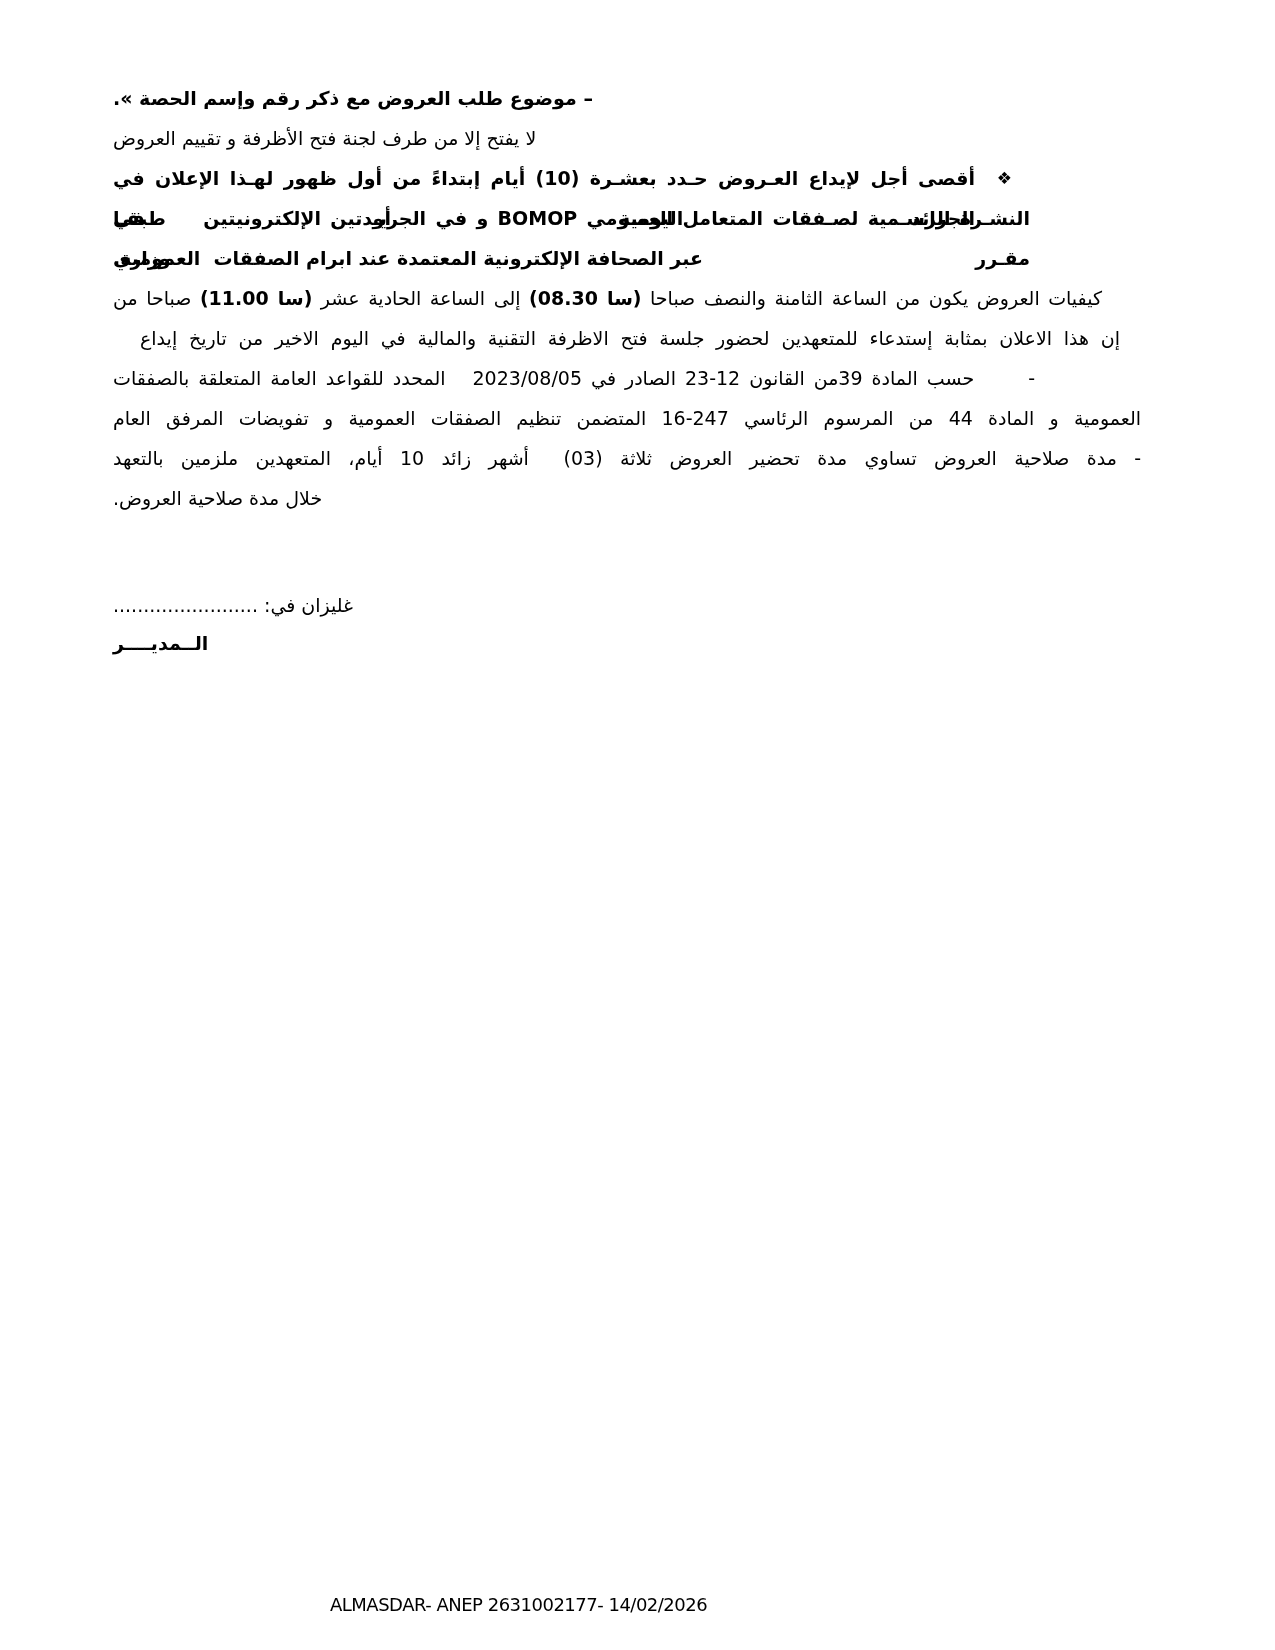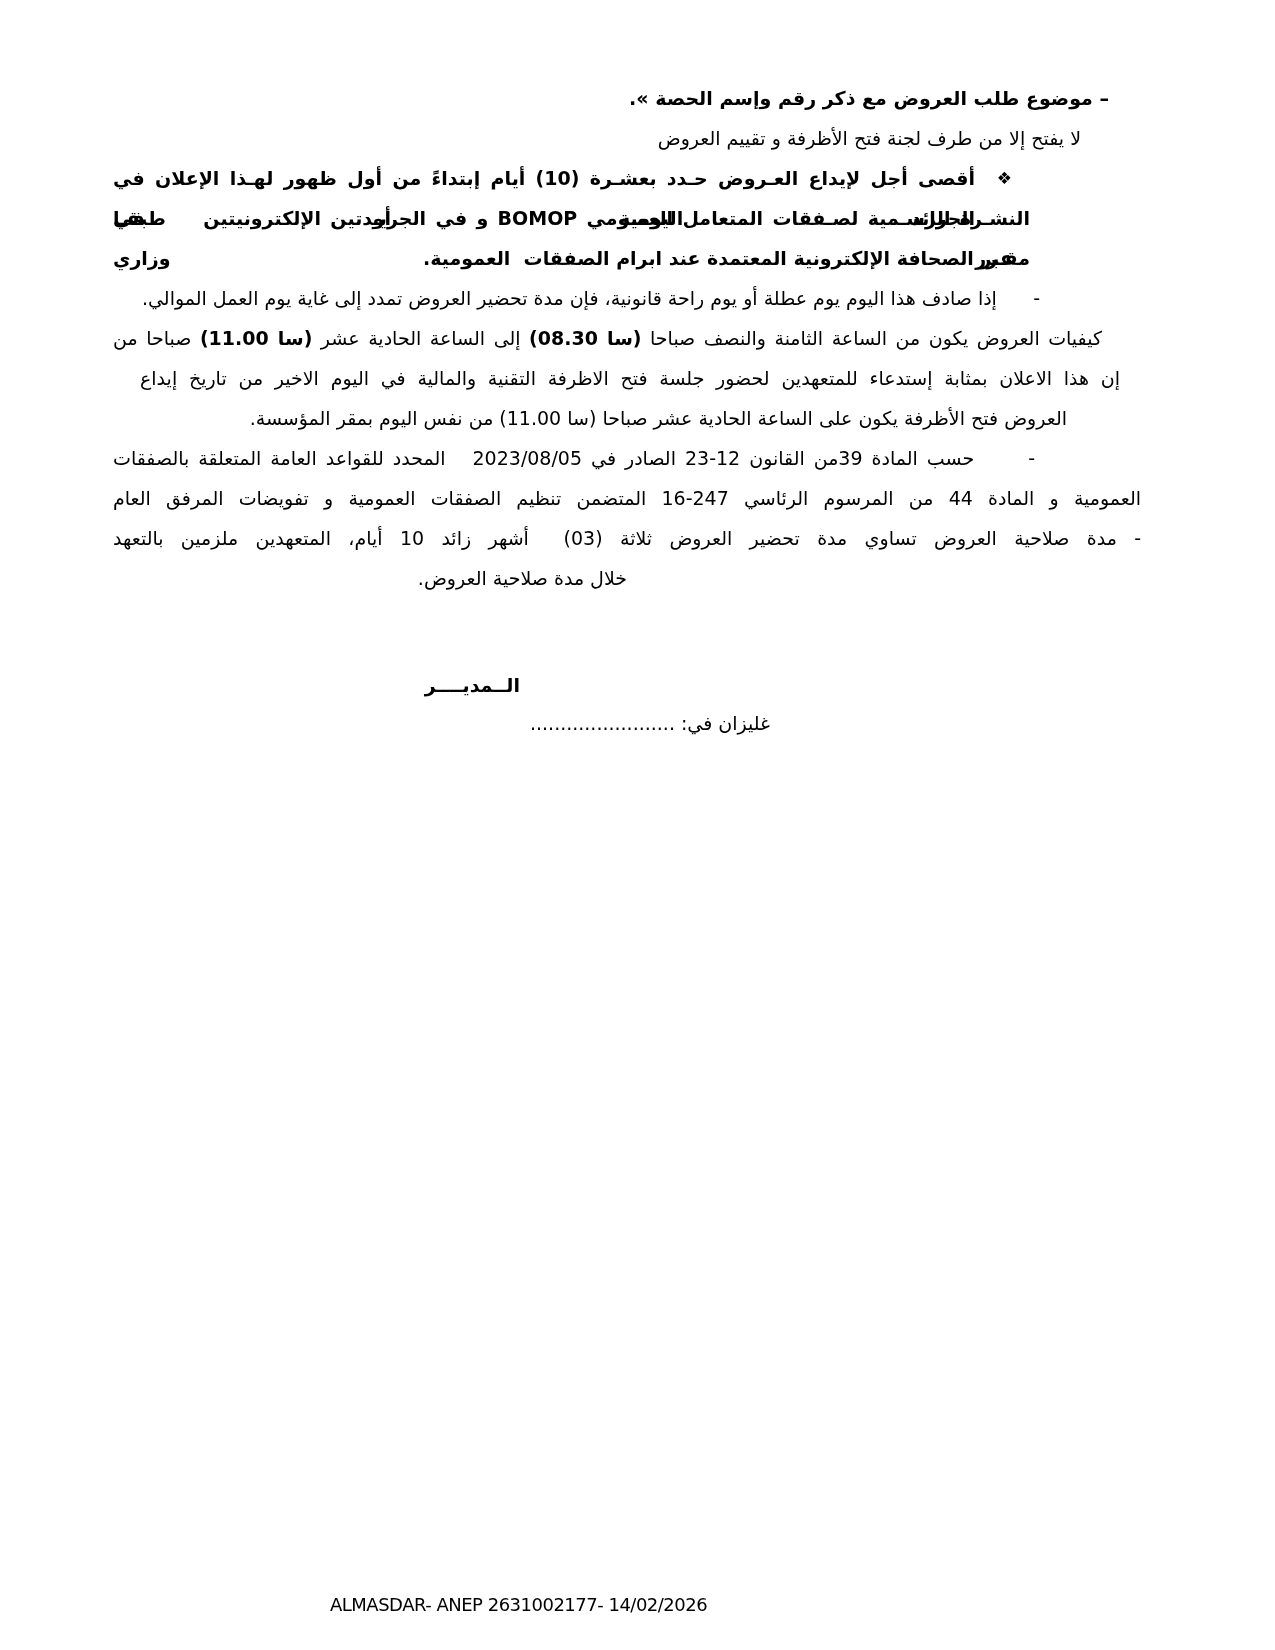--- a/index.html
+++ b/index.html
@@ -16,21 +16,21 @@
     top:78px;left:113px;right:134px;
     direction:rtl;
   }
   .ln{
     position:relative;
     height:40px;line-height:40px;
     font-size:19px;
     white-space:normal;
   }
   .jst{text-align:justify;text-align-last:justify;}
-  .rt{text-align:right;}
+  .rt{text-align:left;}
   .b{font-weight:bold;}
   .bullet{
     position:absolute;
     right:129px;top:0;
     font-size:17px;font-weight:bold;
     line-height:40px;
   }
   .sig{margin-top:68px;}
   .sig .ln{height:38px;line-height:38px;}
   .footer{
@@ -56,41 +56,39 @@
     <div class="ln jst b" style="padding-right:166px">
       <span class="bullet">❖</span>
       <span>أقصى أجل لإيداع العـروض حـدد بعشـرة (10) أيام إبتداءً من أول ظهور لهـذا الإعلان في الجرائد اليومية أو في</span>
     </div>
 
     <div class="ln jst b" style="padding-right:111px">النشـرة الرسـمية لصـفقات المتعامل العمـومي BOMOP و في الجريـدتين الإلكترونيتين&nbsp;&nbsp;&nbsp; طبقـا مقـرر وزاري</div>
 
 
     <div class="ln rt b" style="padding-right:128px">عبر الصحافة الإلكترونية المعتمدة عند ابرام الصفقات&nbsp; العمومية.</div>
 
-    <div class="ln rt" style="padding-right:101px">-&nbsp;&nbsp;&nbsp;&nbsp;&nbsp;&nbsp;إذا صادف هذا اليوم يوم عطلة أو يوم راحة قانونية، فإن مدة تحضير العروض تمدد إلى غاية يوم العمل الموالي.</div>
 
     <div class="ln jst" style="padding-right:39px">
       <span>كيفيات العروض يكون من الساعة الثامنة والنصف صباحا </span><span class="b">(سا 08.30)</span><span> إلى الساعة الحادية عشر </span><span class="b">(سا 11.00)</span><span> صباحا من</span>
     </div>
 
 
     <div class="ln jst" style="padding-right:21px;padding-left:27px">إن هذا الاعلان بمثابة إستدعاء للمتعهدين لحضور جلسة فتح الاظرفة التقنية والمالية في اليوم الاخير من تاريخ إيداع</div>
 
-    <div class="ln rt" style="padding-right:74px">العروض فتح الأظرفة يكون على الساعة الحادية عشر صباحا (سا 11.00) من نفس اليوم بمقر المؤسسة.</div>
 
     <div class="ln jst" style="padding-right:106px">-&nbsp;&nbsp;&nbsp;&nbsp;&nbsp;&nbsp;حسب المادة 39من القانون 12-23 الصادر في 2023/08/05&nbsp;&nbsp; المحدد للقواعد العامة المتعلقة بالصفقات</div>
 
     <div class="ln jst">العمومية و المادة 44 من المرسوم الرئاسي 247-16 المتضمن تنظيم الصفقات العمومية و تفويضات المرفق العام</div>
 
 
     <div class="ln jst">- مدة صلاحية العروض تساوي مدة تحضير العروض ثلاثة (03)&nbsp; أشهر زائد 10 أيام، المتعهدين ملزمين بالتعهد</div>
 
     <div class="ln rt" style="padding-right:514px">خلال مدة صلاحية العروض.</div>
 
     <div class="sig">
+      <div class="ln rt" style="padding-right:371px">غليزان في: ........................</div>
       <div class="ln rt b" style="padding-right:621px">الــمديــــر</div>
-      <div class="ln rt" style="padding-right:371px">غليزان في: ........................</div>
     </div>
 
   </div>
 
   <div class="footer">ALMASDAR- ANEP 2631002177- 14/02/2026</div>
 </div>
 
 </body></html>

